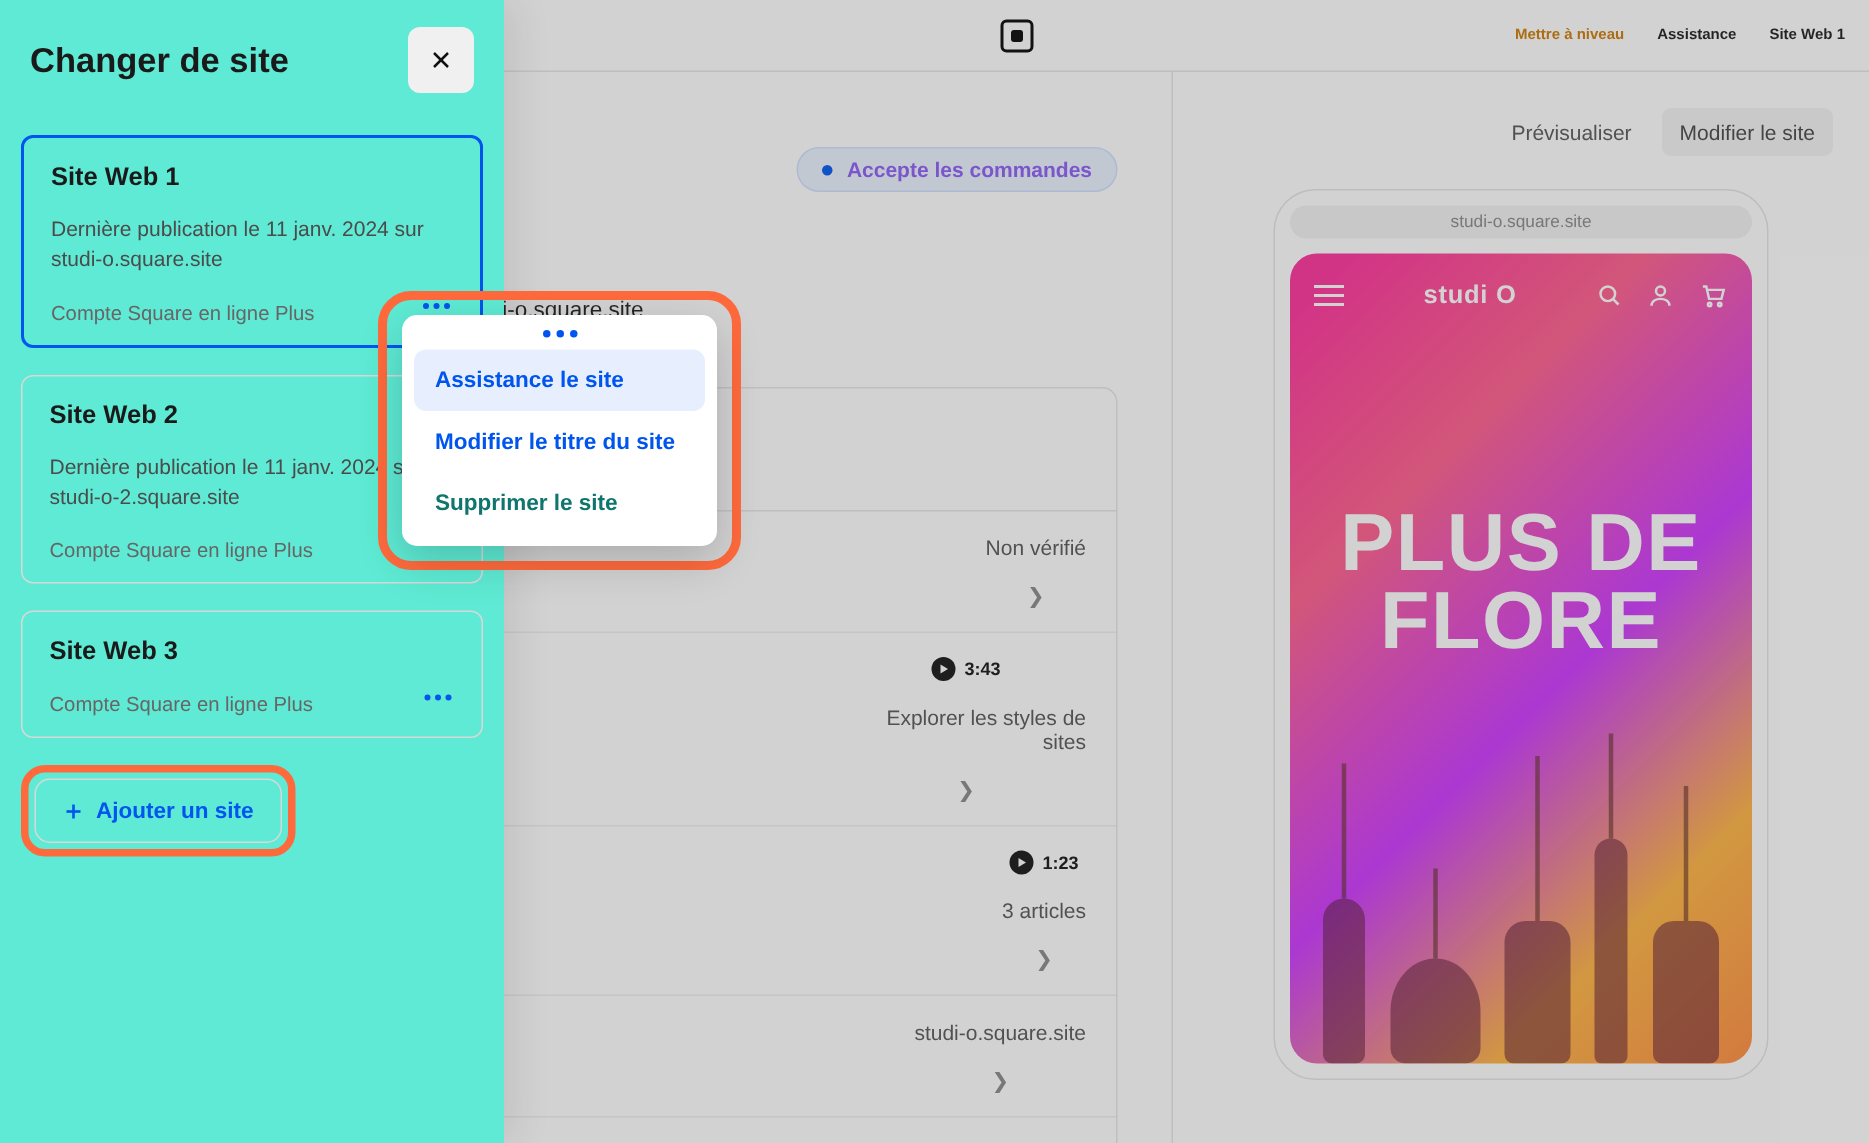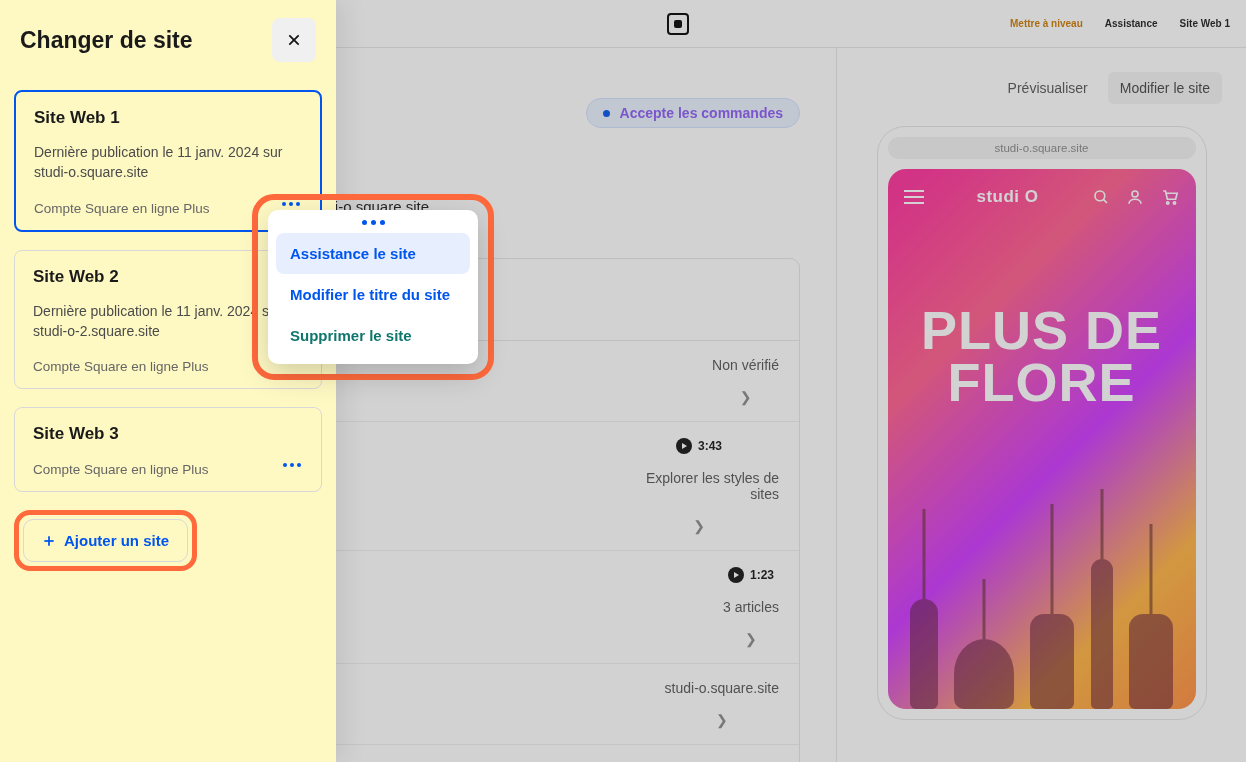--- a/index.html
+++ b/index.html
@@ -18,21 +18,21 @@
   .topbar-center { flex: 1; display: flex; justify-content: center; }
   .topbar-right { display: flex; gap: 22px; font-size: 10px; font-weight: 600; }
   .topbar-right .upgrade { color: #cc7a00; }
   .topbar-right .setup-guide { background: #f1f1f1; padding: 8px 12px; border-radius: 6px; }
   .square-logo { width: 22px; height: 22px; border: 2.5px solid #000; border-radius: 4px; display: flex; align-items: center; justify-content: center; }
   .square-logo-inner { width: 8px; height: 8px; background: #000; border-radius: 2px; }
 
   
   .main-wrap { display: flex; height: calc(762px - 48px); }
   .left-content { flex: 1; padding: 50px 36px 0 36px; position: relative; }
-  .right-preview { width: 410px; border-left: 1px solid #e5e5e5; padding: 24px 24px 0 24px; }
+  .right-preview { width: 465px; border-left: 1px solid #e5e5e5; padding: 24px 24px 0 24px; }
 
   .greeting h1 { font-size: 32px; font-weight: 700; line-height: 1.25; }
   .greeting-row { display: flex; align-items: flex-start; justify-content: space-between; gap: 20px; }
   .status-pill {
     display: inline-flex; align-items: center; gap: 10px;
     border: 1.5px solid #cfe0ff; background: #eaf1ff; color: #8b5cf6;
     padding: 6px 16px; border-radius: 20px; font-size: 14px; font-weight: 600;
   }
   .status-dot { width: 7px; height: 7px; border-radius: 50%; background: #0055ee; }
   .pub-meta { font-size: 15px; color: #1a1a1a; margin-top: 18px; line-height: 1.45; }
@@ -56,21 +56,21 @@
   .chev { color: #888; font-size: 14px; }
 
   
   .preview-actions { display: flex; justify-content: flex-end; gap: 20px; align-items: center; margin-bottom: 22px; font-size: 14px; }
   .preview-actions .modify { background: #f4f4f4; padding: 8px 12px; border-radius: 6px; color: #444; }
   .phone { width: 330px; margin: 0 auto; border: 1px solid #e3e3e3; border-radius: 28px; padding: 10px; background: #fff; }
   .urlbar { background: #f1f1f1; border-radius: 16px; text-align: center; font-size: 11.5px; color: #888; padding: 5px 0; margin-bottom: 10px; }
   .phone-screen {
     border-radius: 18px; height: 540px; background: linear-gradient(135deg,#ff2e9a 5%,#ff5b8a 28%,#cc33ff 55%,#ffb23e 80%,#ff8b3d 100%);
     position: relative; overflow: hidden; color: #fff;
-    display: flex; flex-direction: column;
+    display: flex; flex-direction: column; gap: 32px;
   }
   .phone-topbar { display: flex; align-items: center; justify-content: space-between; padding: 18px 16px; }
   .phone-brand { font-weight: 800; letter-spacing: .5px; font-size: 17px; }
   .phone-icons { display: flex; gap: 16px; font-size: 16px; }
   .phone-icons span { display: inline-flex; }
   .hamb { width: 20px; display: flex; flex-direction: column; gap: 4px; }
   .hamb i { height: 2px; background: #fff; display: block; }
   .hero-text { text-align: center; font-weight: 900; font-size: 54px; line-height: .96; letter-spacing: 1px; margin-top: 80px; }
   .flora { position: absolute; left: 0; right: 0; bottom: 0; height: 210px; display: flex; align-items: flex-end; justify-content: space-around; padding: 0 14px; }
   .vase { width: 28px; background: rgba(90,20,50,.55); border-radius: 14px 14px 6px 6px; position: relative; }
@@ -79,21 +79,21 @@
 
   
   .dim {
     position: absolute; inset: 0; background: rgba(0,0,0,.08); pointer-events: none;
   }
   .dim-right { position: absolute; top: 0; right: 0; bottom: 0; left: 336px; background: rgba(100,100,100,.18); }
 
   
   .switcher {
     position: absolute; top: 0; left: 0; width: 336px; bottom: 0;
-    background: #fef9c3; z-index: 50; padding: 18px 14px 0 14px;
+    background: #5eead4; z-index: 50; padding: 18px 14px 0 14px;
     box-shadow: 8px 0 24px rgba(0,0,0,.08);
   }
   .switcher-head { display: flex; align-items: center; justify-content: space-between; padding: 0 6px 10px 6px; }
   .switcher-head h2 { font-size: 23px; font-weight: 700; }
   .close-btn { width: 44px; height: 44px; border-radius: 8px; background: #f0f0f0; display: flex; align-items: center; justify-content: center; font-size: 18px; cursor: pointer; }
   .site-card {
     border: 1px solid #d8d8d8; border-radius: 8px; padding: 16px 18px 14px 18px; margin-top: 18px; position: relative;
   }
   .site-card.selected { border: 2px solid #0055ee; }
   .site-card h3 { font-size: 17px; font-weight: 700; }

